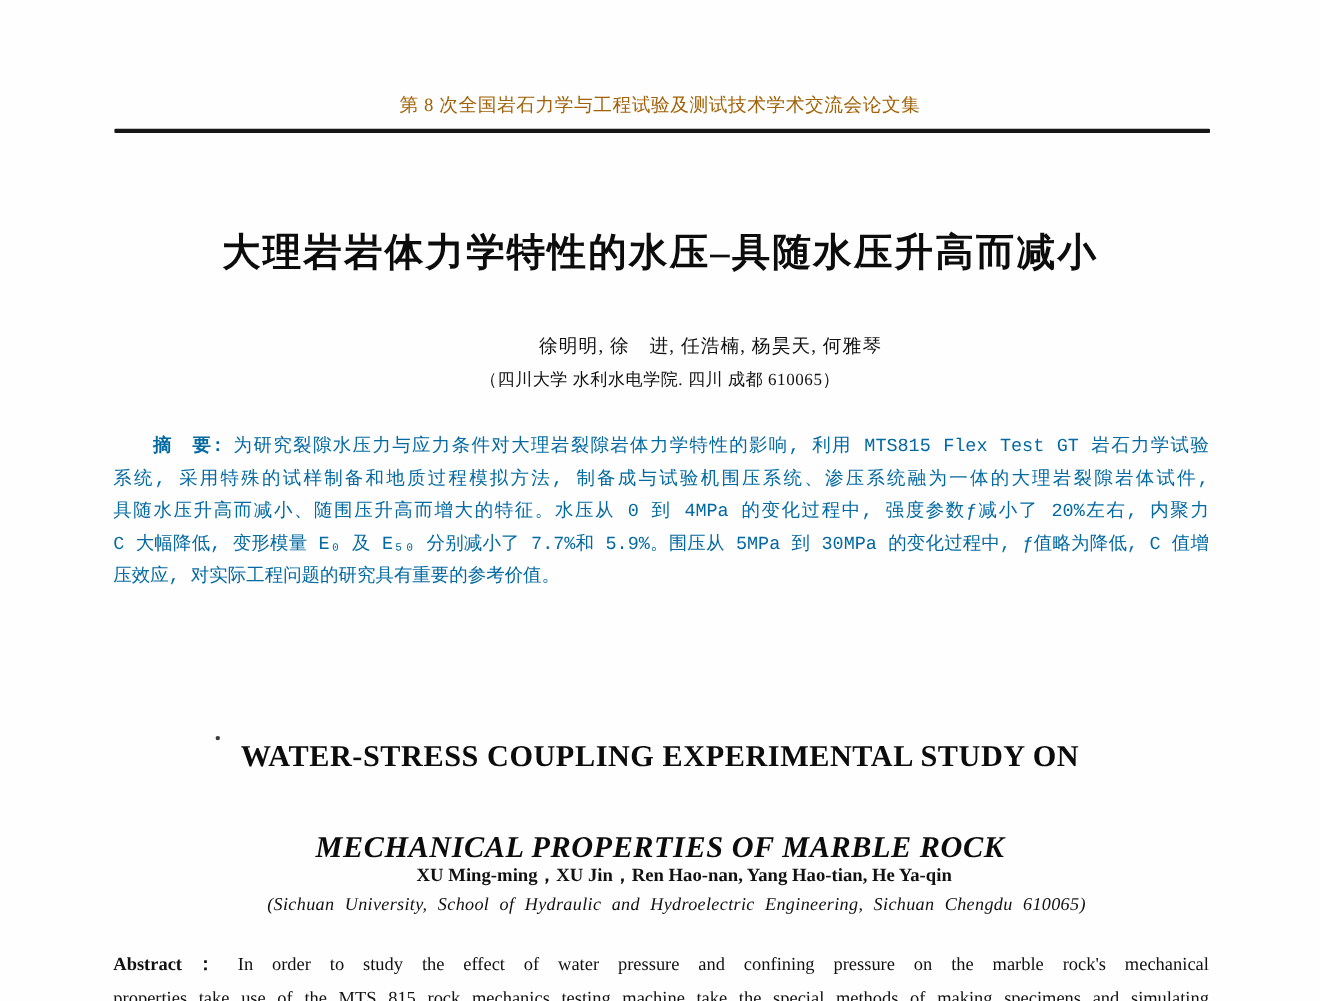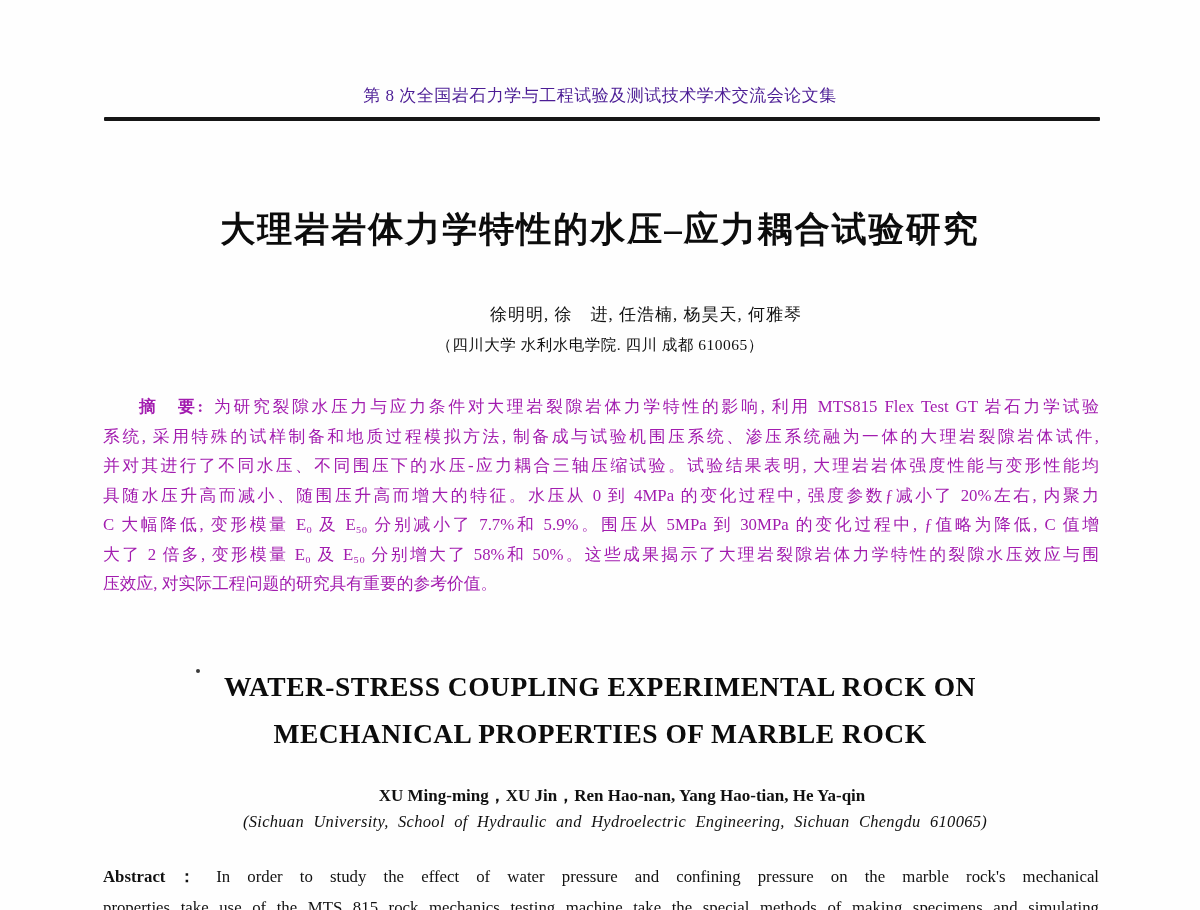--- a/index.html
+++ b/index.html
@@ -15,21 +15,21 @@
     background: #fefefe;
     overflow: hidden;
   }
   .abs { position: absolute; }
   .center { text-align: center; width: 100%; }
 
   .running-head {
     top: 84px; left: 0;
     font-size: 17px;
     letter-spacing: 0.5px;
-    color: #4c1d95;
+    color: #a16207;
   }
   .head-rule {
     top: 117px; left: 104px;
     width: 996px; height: 4px;
     background: #161616;
     border-radius: 1px;
   }
   .cn-title {
     top: 206px; left: 0;
     font-size: 35px;
@@ -46,21 +46,22 @@
   .cn-affil {
     top: 335px; left: 0;
     font-size: 15.5px;
     letter-spacing: 0.5px;
   }
   .cn-abstract {
     top: 392px; left: 103px;
     width: 996px;
     font-size: 16.8px;
     line-height: 29.5px;
-    color: #a21caf;
+    color: #0369a1;
+    font-family: Liberation Mono, monospace;
   }
   .jline {
     text-align: justify;
     text-align-last: justify;
     height: 29.5px;
     white-space: nowrap;
   }
   .pline { height: 29.5px; }
   .indent { text-indent: 36px; }
   .blabel { font-weight: bold; margin-right: 8px; }
@@ -71,21 +72,21 @@
     border-radius: 50%;
   }
   .en-title-1, .en-title-2 {
     left: 0;
     font-size: 27.5px;
     font-weight: bold;
     letter-spacing: 0.5px;
     color: #0c0c0c;
   }
   .en-title-1 { top: 671px; }
-  .en-title-2 { top: 718px; }
+  .en-title-2 { top: 754px; font-style: italic; }
   .en-authors {
     top: 784px; left: 0;
     font-size: 17px;
     font-weight: bold;
     padding-left: 44px;
   }
   .en-affil {
     top: 812px; left: 15px;
     font-size: 16.5px;
     font-style: italic;
@@ -114,41 +115,39 @@
 </style>
 </head>
 <body>
 
 <div class="page">
 
   <div class="abs center running-head">第 8 次全国岩石力学与工程试验及测试技术学术交流会论文集</div>
 
   <div class="abs head-rule"></div>
 
-  <div class="abs center cn-title">大理岩岩体力学特性的水压–应力耦合试验研究</div>
+  <div class="abs center cn-title">大理岩岩体力学特性的水压–具随水压升高而减小</div>
 
   <div class="abs center cn-authors">徐明明, 徐　进, 任浩楠, 杨昊天, 何雅琴</div>
 
   <div class="abs center cn-affil">（四川大学 水利水电学院. 四川 成都 610065）</div>
 
   <div class="abs cn-abstract">
     <div class="jline indent">
       <span class="blabel">摘　要:</span><span>为研究裂隙水压力与应力条件对大理岩裂隙岩体力学特性的影响, 利用 MTS815 Flex Test GT 岩石力学试验</span>
     </div>
     <div class="jline">系统, 采用特殊的试样制备和地质过程模拟方法, 制备成与试验机围压系统、渗压系统融为一体的大理岩裂隙岩体试件,</div>
-    <div class="jline">并对其进行了不同水压、不同围压下的水压-应力耦合三轴压缩试验。试验结果表明, 大理岩岩体强度性能与变形性能均</div>
     <div class="jline">具随水压升高而减小、随围压升高而增大的特征。水压从 0 到 4MPa 的变化过程中, 强度参数ƒ减小了 20%左右, 内聚力</div>
     <div class="jline">C 大幅降低, 变形模量 E₀ 及 E₅₀ 分别减小了 7.7%和 5.9%。围压从 5MPa 到 30MPa 的变化过程中, ƒ值略为降低, C 值增</div>
-    <div class="jline">大了 2 倍多, 变形模量 E₀ 及 E₅₀ 分别增大了 58%和 50%。这些成果揭示了大理岩裂隙岩体力学特性的裂隙水压效应与围</div>
     <div class="pline">压效应, 对实际工程问题的研究具有重要的参考价值。</div>
   </div>
 
   <div class="abs speck"></div>
 
-  <div class="abs center en-title-1">WATER-STRESS COUPLING EXPERIMENTAL ROCK ON</div>
+  <div class="abs center en-title-1">WATER-STRESS COUPLING EXPERIMENTAL STUDY ON</div>
 
   <div class="abs center en-title-2">MECHANICAL PROPERTIES OF MARBLE ROCK</div>
 
   <div class="abs center en-authors">XU Ming-ming，XU Jin，Ren Hao-nan, Yang Hao-tian, He Ya-qin</div>
 
   <div class="abs center en-affil">(Sichuan University, School of Hydraulic and Hydroelectric Engineering, Sichuan Chengdu 610065)</div>
 
   <div class="abs en-abs-1">
     <span class="blabel">Abstract：</span><span>In order to study the effect of water pressure and confining pressure on the marble rock's mechanical</span>
   </div>

